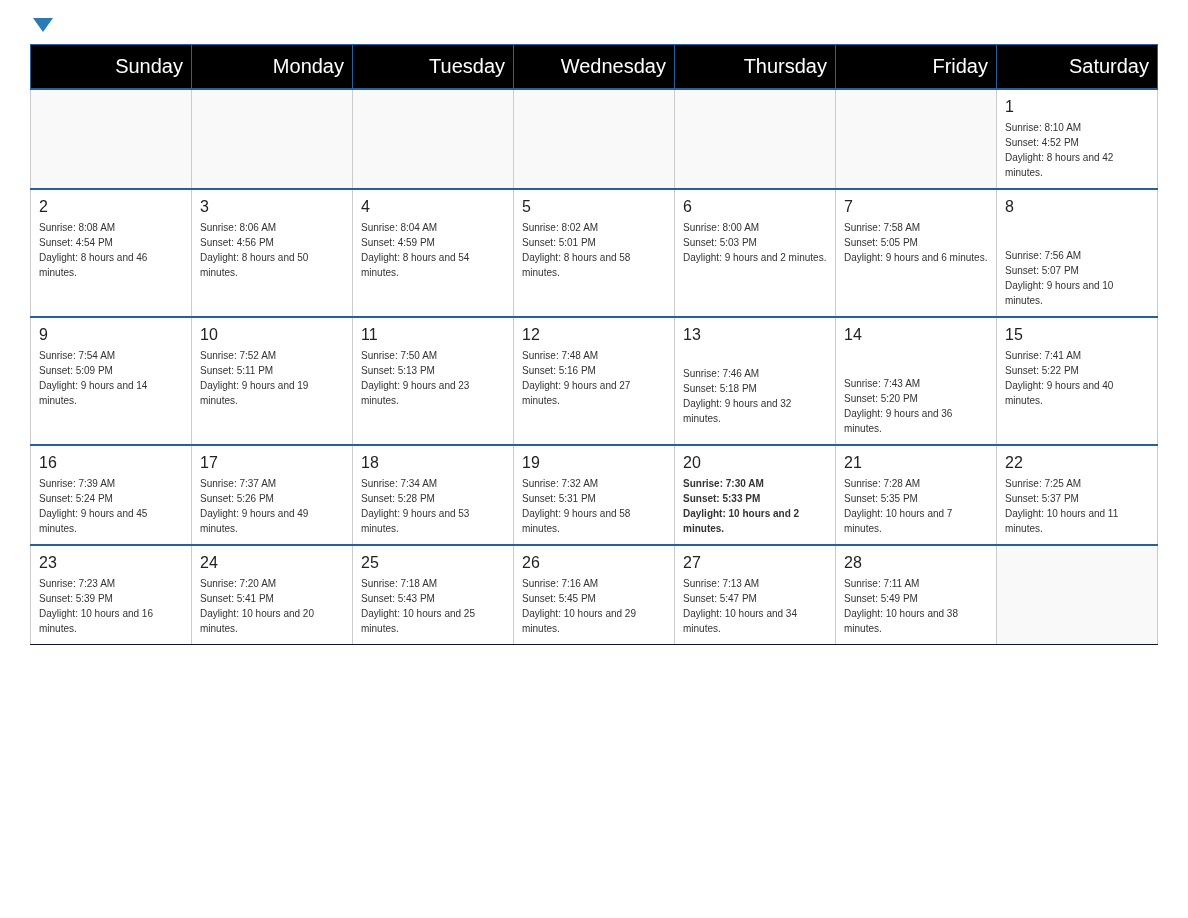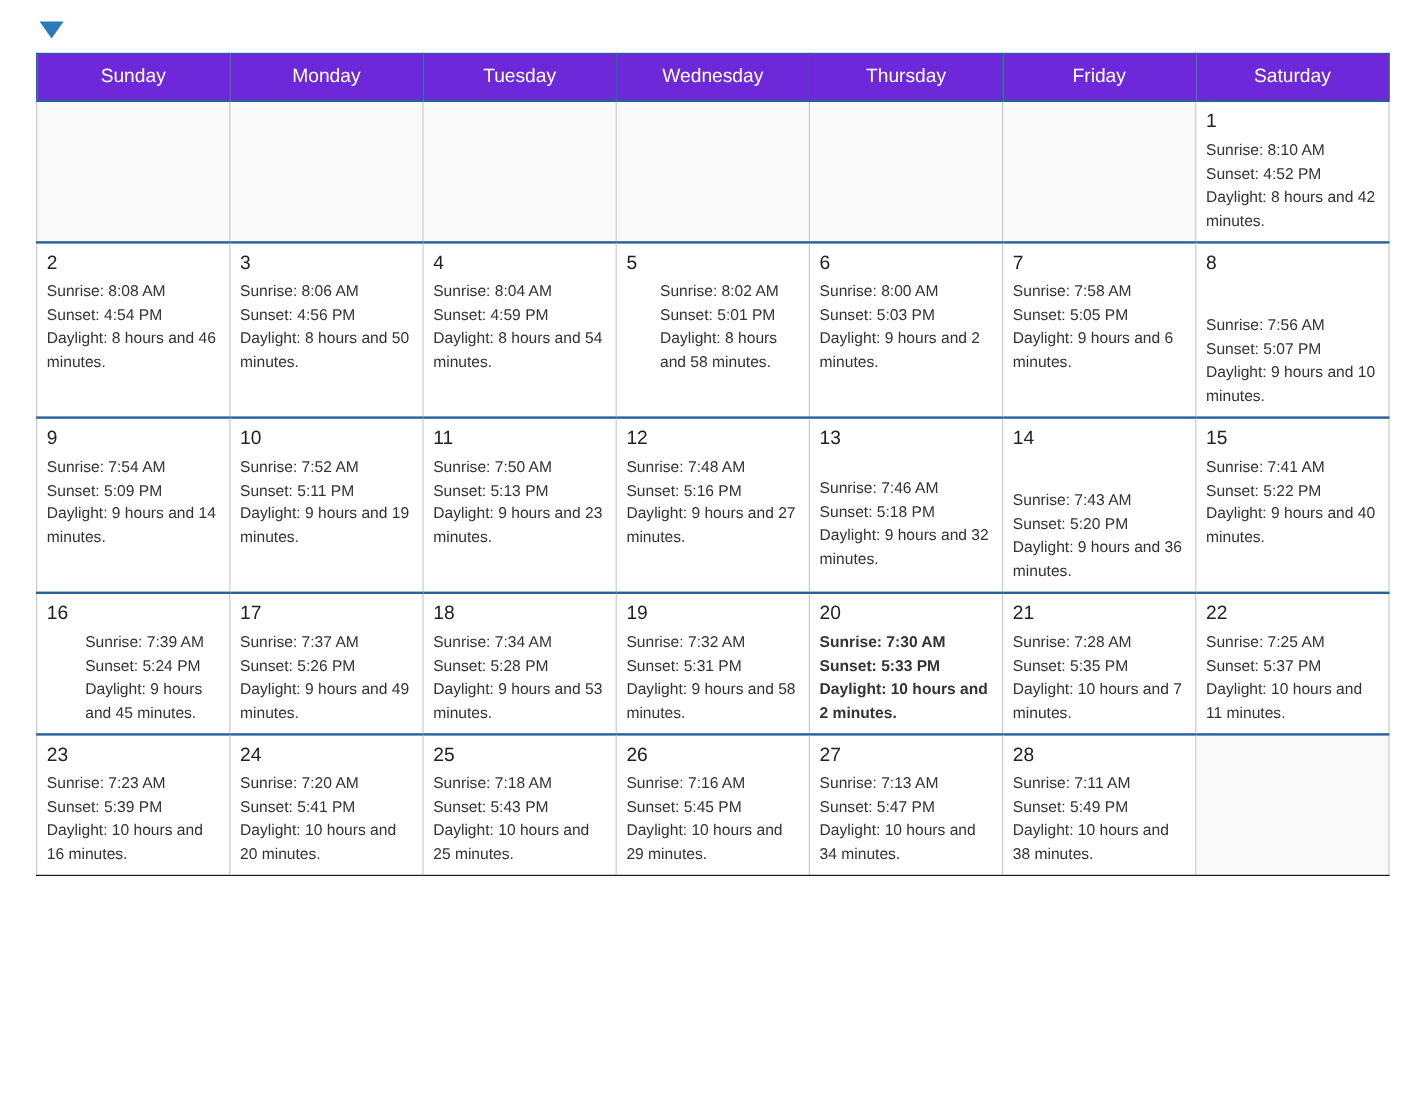--- a/index.html
+++ b/index.html
@@ -61,25 +61,25 @@
       font-size: 20px;
       color: #444;
       margin-top: 4px;
     }
     .calendar {
       width: 100%;
       border-collapse: collapse;
       margin-top: 10px;
     }
     .calendar th {
-      background-color: #6d28d9;
+      background-color: #000000;
       color: #fff;
       padding: 10px 8px;
-      text-align: center;
-      font-size: 16px;
+      text-align: right;
+      font-size: 20px;
       font-weight: normal;
       border: 1px solid #2a6099;
     }
     .calendar td {
       vertical-align: top;
       padding: 8px;
       border: 1px solid #ccc;
       border-top: 2px solid #2a6099;
       width: calc(100% / 7);
       min-height: 110px;
@@ -90,21 +90,21 @@
       background: #f9f9f9;
     }
     .day-number {
       font-size: 16px;
       font-weight: normal;
       color: #222;
       display: block;
       margin-bottom: 4px;
     }
     .day-info {
-      font-size: 13px;
+      font-size: 10px;
       color: #333;
       line-height: 1.5;
     }
     .last-row td {
       border-bottom: 1px solid #0f172a;
     }
   </style>
 </head>
 <body>
 
@@ -163,21 +163,21 @@
 Daylight: 8 hours and 50 minutes.</div>
         </td>
         <td>
           <span class="day-number">4</span>
           <div class="day-info" style="white-space: pre-line;">Sunrise: 8:04 AM
 Sunset: 4:59 PM
 Daylight: 8 hours and 54 minutes.</div>
         </td>
         <td>
           <span class="day-number">5</span>
-          <div class="day-info" style="white-space: pre-line; margin-left: 28px;">Sunrise: 8:02 AM
+          <div class="day-info" style="white-space: pre-line;">Sunrise: 8:02 AM
 Sunset: 5:01 PM
 Daylight: 8 hours and 58 minutes.</div>
         </td>
         <td>
           <span class="day-number">6</span>
           <div class="day-info" style="white-space: pre-line;">Sunrise: 8:00 AM
 Sunset: 5:03 PM
 Daylight: 9 hours and 2 minutes.</div>
         </td>
         <td>
@@ -233,21 +233,21 @@
         <td>
           <span class="day-number">15</span>
           <div class="day-info" style="white-space: pre-line;">Sunrise: 7:41 AM
 Sunset: 5:22 PM
 Daylight: 9 hours and 40 minutes.</div>
         </td>
       </tr>
       <tr>
         <td>
           <span class="day-number">16</span>
-          <div class="day-info" style="white-space: pre-line; margin-left: 32px;">Sunrise: 7:39 AM
+          <div class="day-info" style="white-space: pre-line;">Sunrise: 7:39 AM
 Sunset: 5:24 PM
 Daylight: 9 hours and 45 minutes.</div>
         </td>
         <td>
           <span class="day-number">17</span>
           <div class="day-info" style="white-space: pre-line;">Sunrise: 7:37 AM
 Sunset: 5:26 PM
 Daylight: 9 hours and 49 minutes.</div>
         </td>
         <td>

